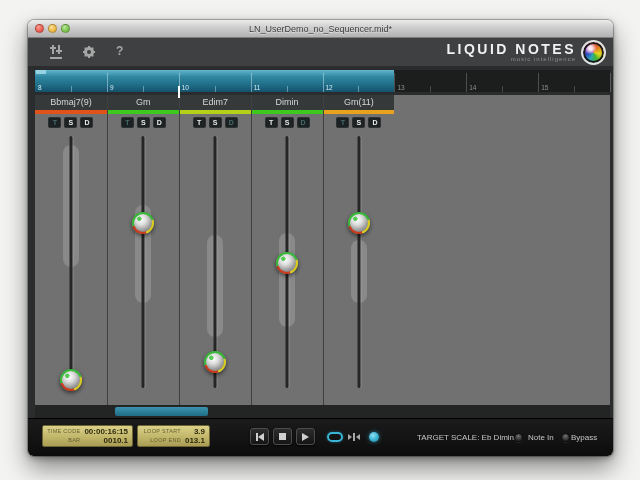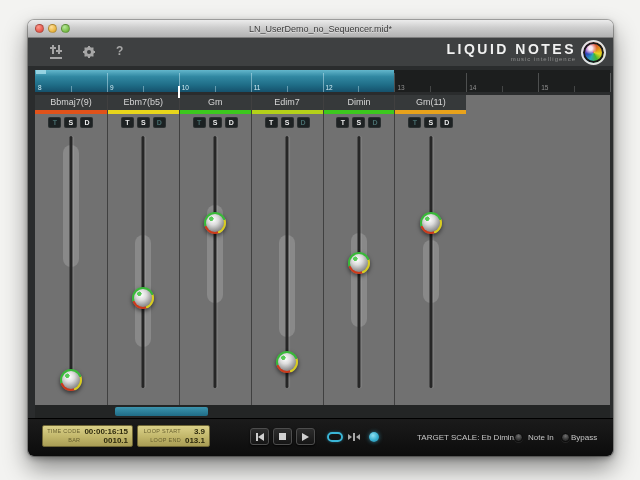--- a/index.html
+++ b/index.html
@@ -190,34 +190,20 @@
         <span class="tsdbtn dim">T</span>
         <span class="tsdbtn on">S</span>
         <span class="tsdbtn on">D</span>
       </div>
       <div class="range" style="top: 31px; height: 122px;"></div>
       <div class="track"></div>
       <div class="knob" style="top: 255px;"></div>
     </div>
   </div>
           <div class="channel">
-    <div class="chord">Ebm7(b5)</div>
-    <div class="func-strip" style="background: rgb(232, 213, 27);"></div>
-    <div class="slider">
-      <div class="tsd">
-        <span class="tsdbtn on">T</span>
-        <span class="tsdbtn on">S</span>
-        <span class="tsdbtn dim">D</span>
-      </div>
-      <div class="range" style="top: 121px; height: 112px;"></div>
-      <div class="track"></div>
-      <div class="knob" style="top: 173px;"></div>
-    </div>
-  </div>
-          <div class="channel">
     <div class="chord">Gm</div>
     <div class="func-strip" style="background: rgb(60, 200, 30);"></div>
     <div class="slider">
       <div class="tsd">
         <span class="tsdbtn dim">T</span>
         <span class="tsdbtn on">S</span>
         <span class="tsdbtn on">D</span>
       </div>
       <div class="range" style="top: 91px; height: 98px;"></div>
       <div class="track"></div>

